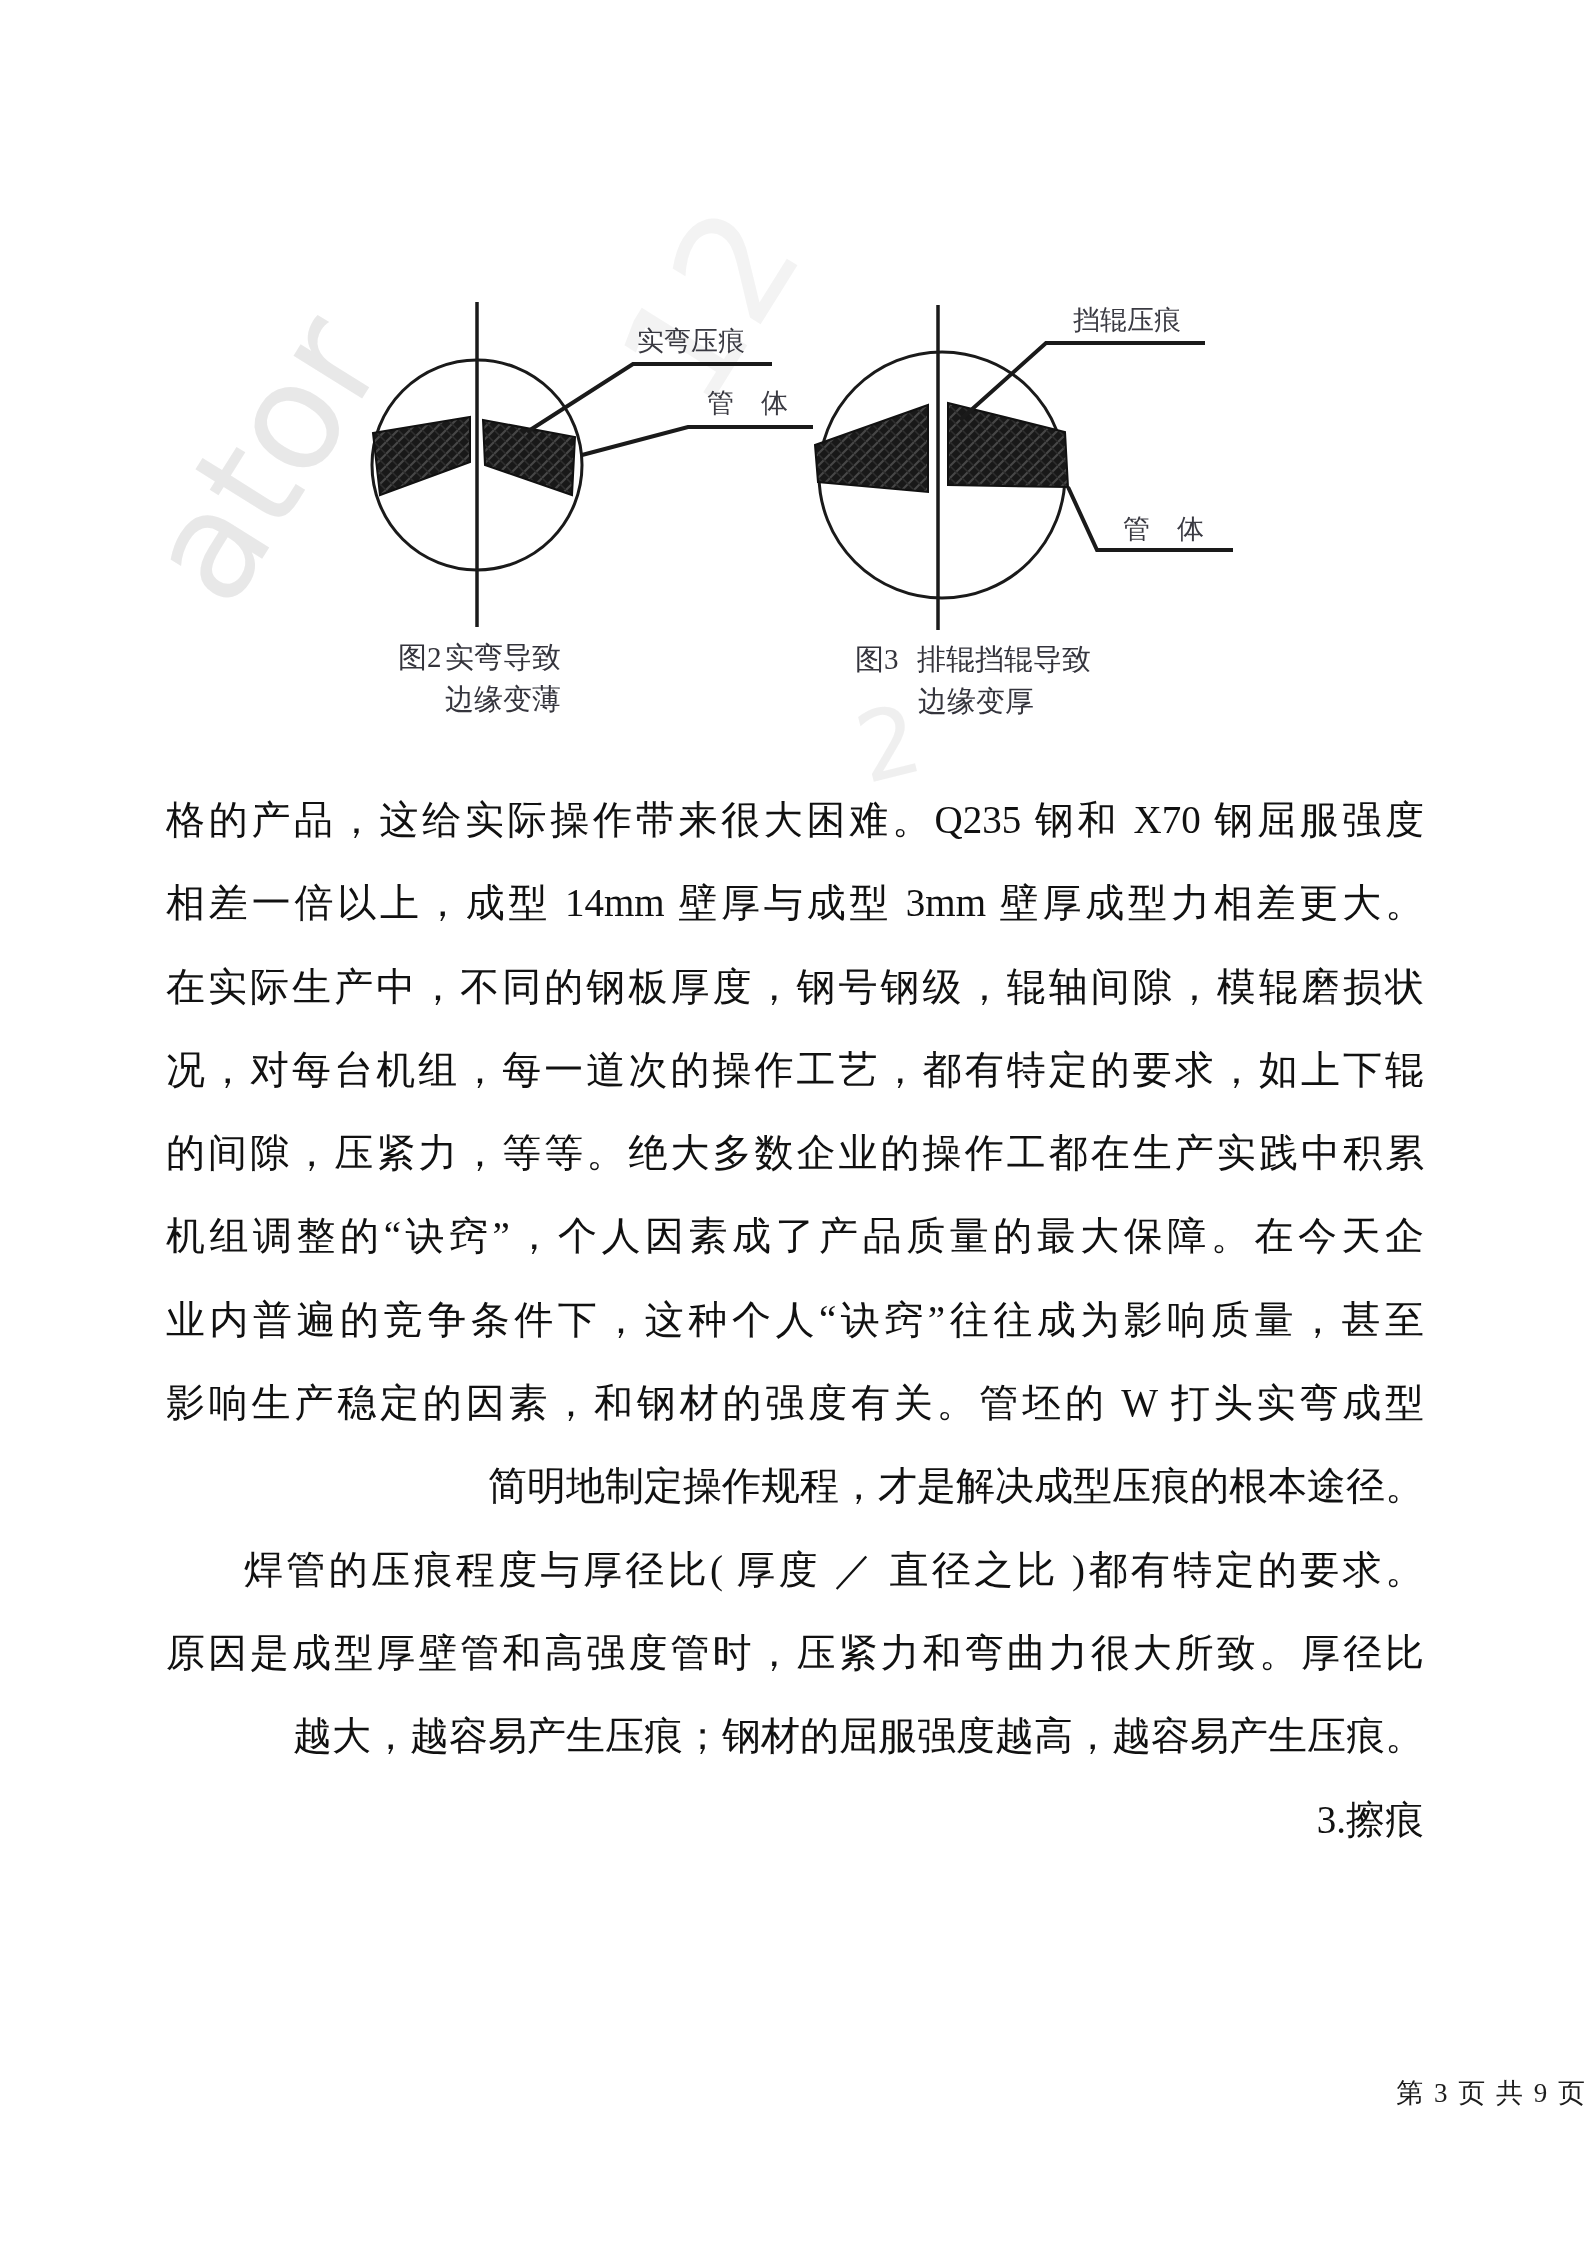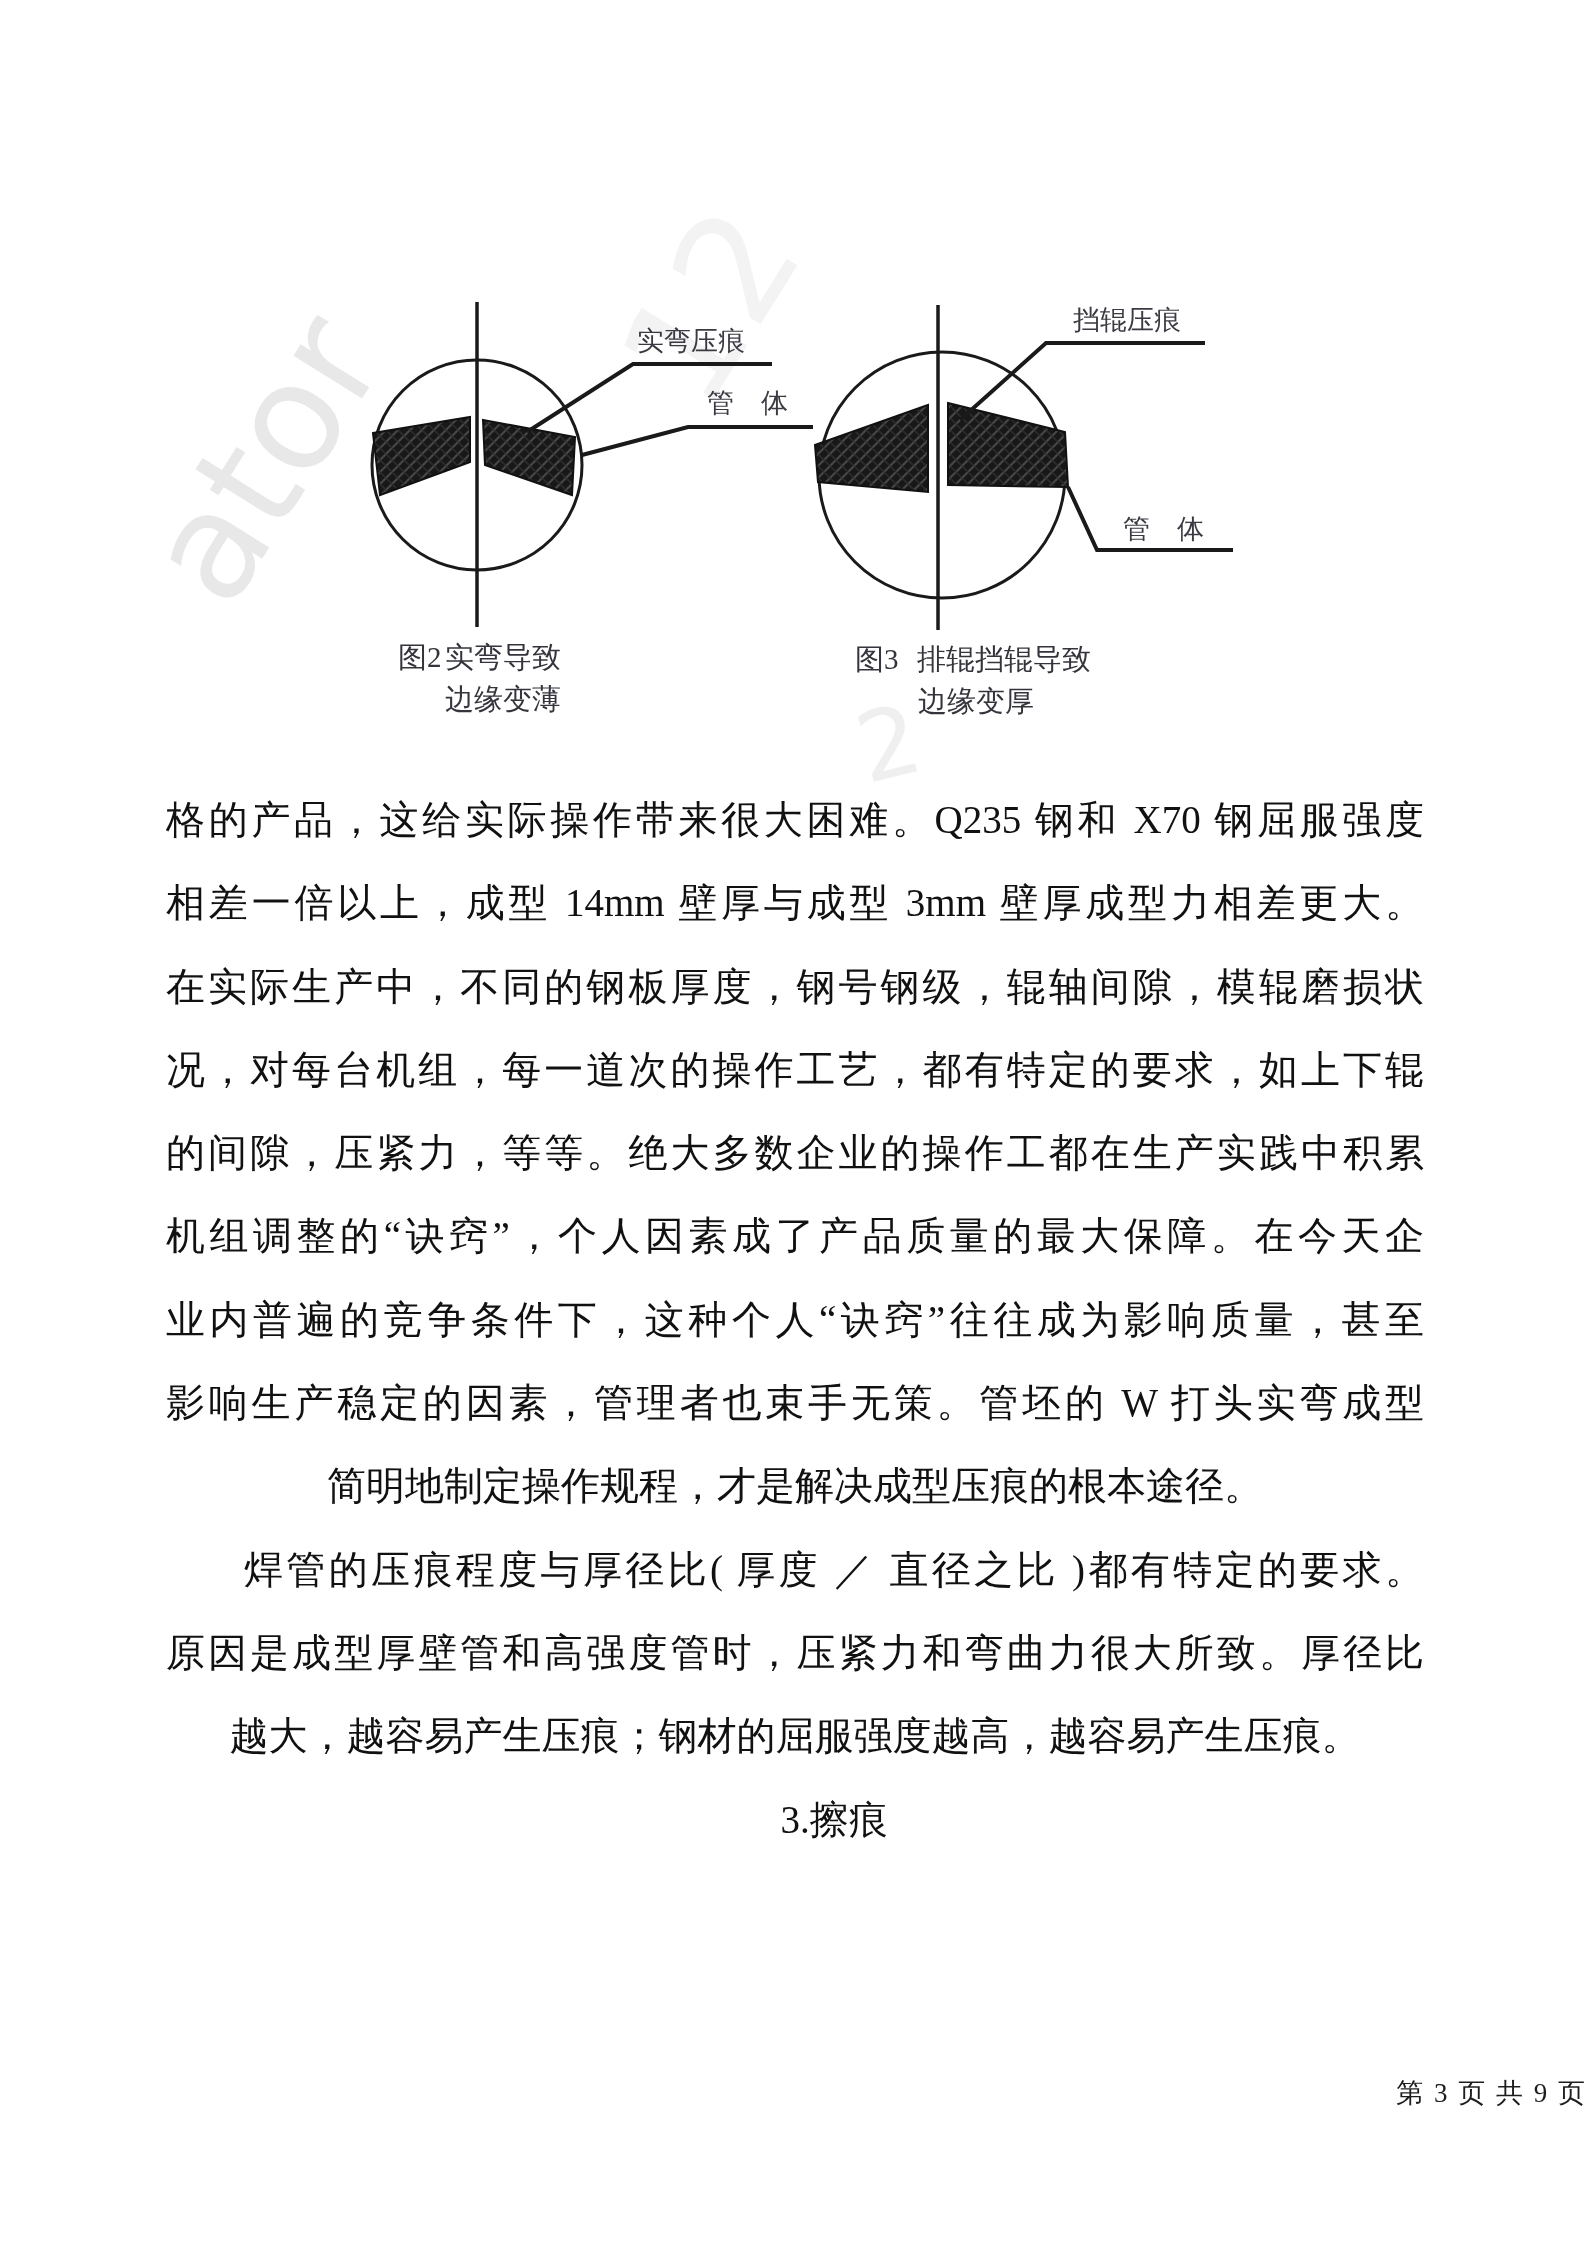--- a/index.html
+++ b/index.html
@@ -31,21 +31,21 @@
   }
   .fig-caption{
     font-family:"Liberation Serif","DejaVu Serif",serif;
     fill:#34343c;
   }
   
   .body-text{
     position:absolute;left:166px;top:778px;width:1258px;
     font-size:39px;line-height:83.3px;
   }
-  .line{text-align:center;}
+  .line{text-align:right;}
   .line.just{text-align:justify;text-align-last:justify;}
   .line.indent{text-indent:78px;}
   
   .footer{
     position:absolute;left:0;top:2075px;width:100%;
     text-align:right;font-size:27px;letter-spacing:2px;color:#1d1d1d;
   }
 </style>
 </head>
 <body>
@@ -103,21 +103,21 @@
   </div>
 
   <div class="body-text" id="body-lines">
       <div class="line just">格的产品，这给实际操作带来很大困难。Q235 钢和 X70 钢屈服强度</div>
       <div class="line just">相差一倍以上，成型 14mm 壁厚与成型 3mm 壁厚成型力相差更大。</div>
       <div class="line just">在实际生产中，不同的钢板厚度，钢号钢级，辊轴间隙，模辊磨损状</div>
       <div class="line just">况，对每台机组，每一道次的操作工艺，都有特定的要求，如上下辊</div>
       <div class="line just">的间隙，压紧力，等等。绝大多数企业的操作工都在生产实践中积累</div>
       <div class="line just">机组调整的“诀窍”，个人因素成了产品质量的最大保障。在今天企</div>
       <div class="line just">业内普遍的竞争条件下，这种个人“诀窍”往往成为影响质量，甚至</div>
-      <div class="line just">影响生产稳定的因素，管理者也束手无策。管坯的 W 打头实弯成型</div>
+      <div class="line just">影响生产稳定的因素，和钢材的强度有关。管坯的 W 打头实弯成型</div>
       <div class="line">简明地制定操作规程，才是解决成型压痕的根本途径。</div>
       <div class="line just indent">焊管的压痕程度与厚径比( 厚度 ／ 直径之比 )都有特定的要求。</div>
       <div class="line just">原因是成型厚壁管和高强度管时，压紧力和弯曲力很大所致。厚径比</div>
       <div class="line">越大，越容易产生压痕；钢材的屈服强度越高，越容易产生压痕。</div>
       <div class="line indent">3.擦痕</div>
     </div>
 
   <div class="footer">第 3 页 共 9 页</div>
 
 </div>

